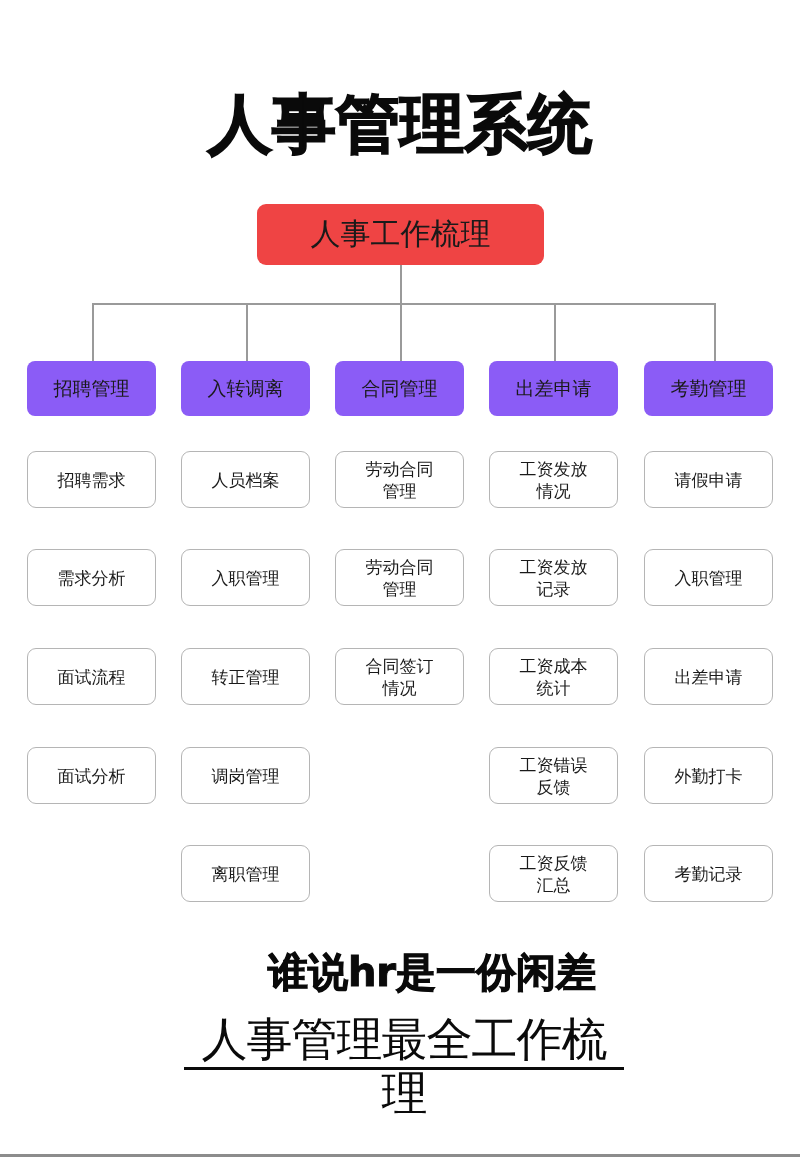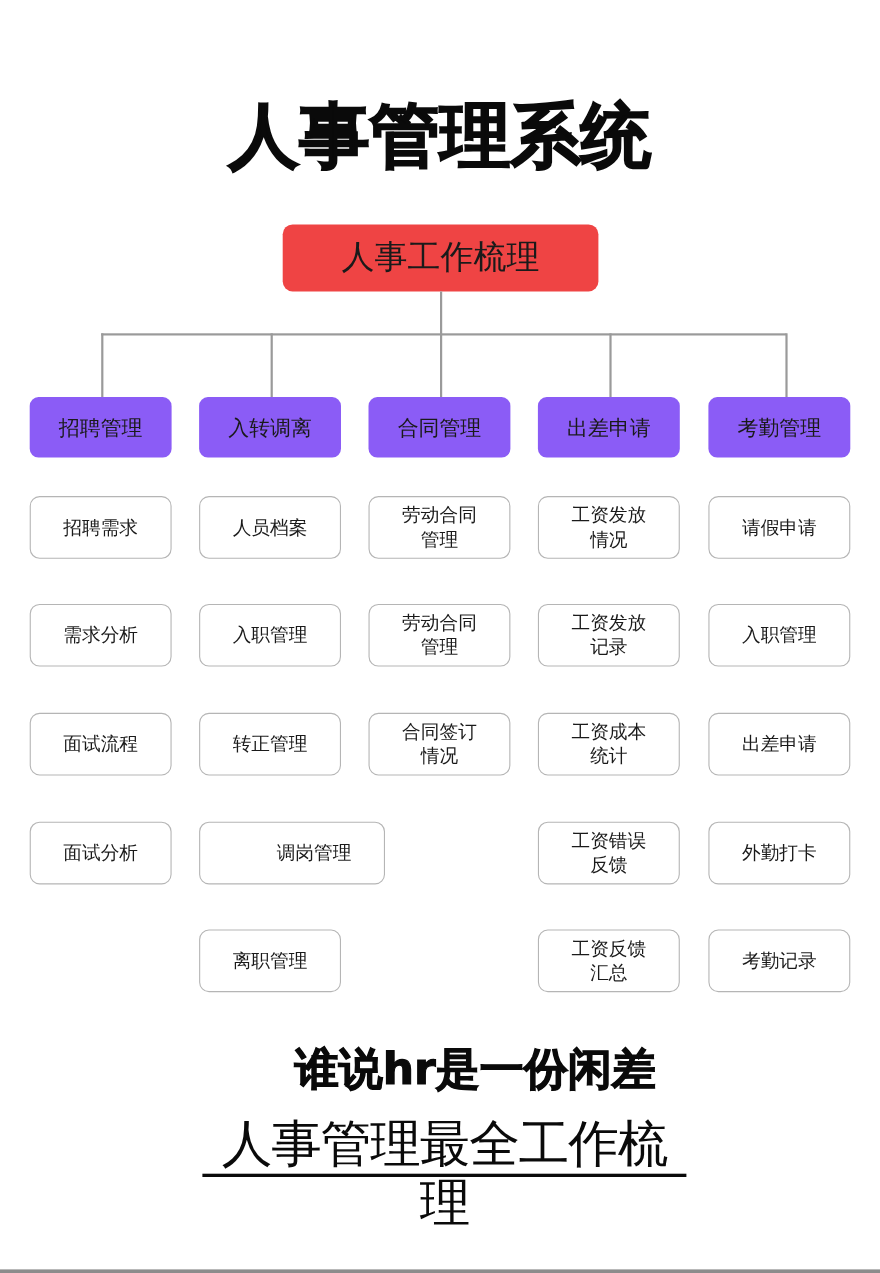--- a/index.html
+++ b/index.html
@@ -170,21 +170,21 @@
 
   <div class="leaf-node" style="left:181px; top:451px;">
       <span>人员档案</span>
     </div>
   <div class="leaf-node" style="left:181px; top:549px;">
       <span>入职管理</span>
     </div>
   <div class="leaf-node" style="left:181px; top:648px;">
       <span>转正管理</span>
     </div>
-  <div class="leaf-node" style="left:181px; top:747px;padding-left:40px;">
+  <div class="leaf-node" style="left:181px; top:747px;">
       <span>调岗管理</span>
     </div>
   <div class="leaf-node" style="left:181px; top:845px;">
       <span>离职管理</span>
     </div>
 
   <div class="leaf-node" style="left:335px; top:451px;">
       <span>劳动合同管理</span>
     </div>
   <div class="leaf-node" style="left:335px; top:549px;">

